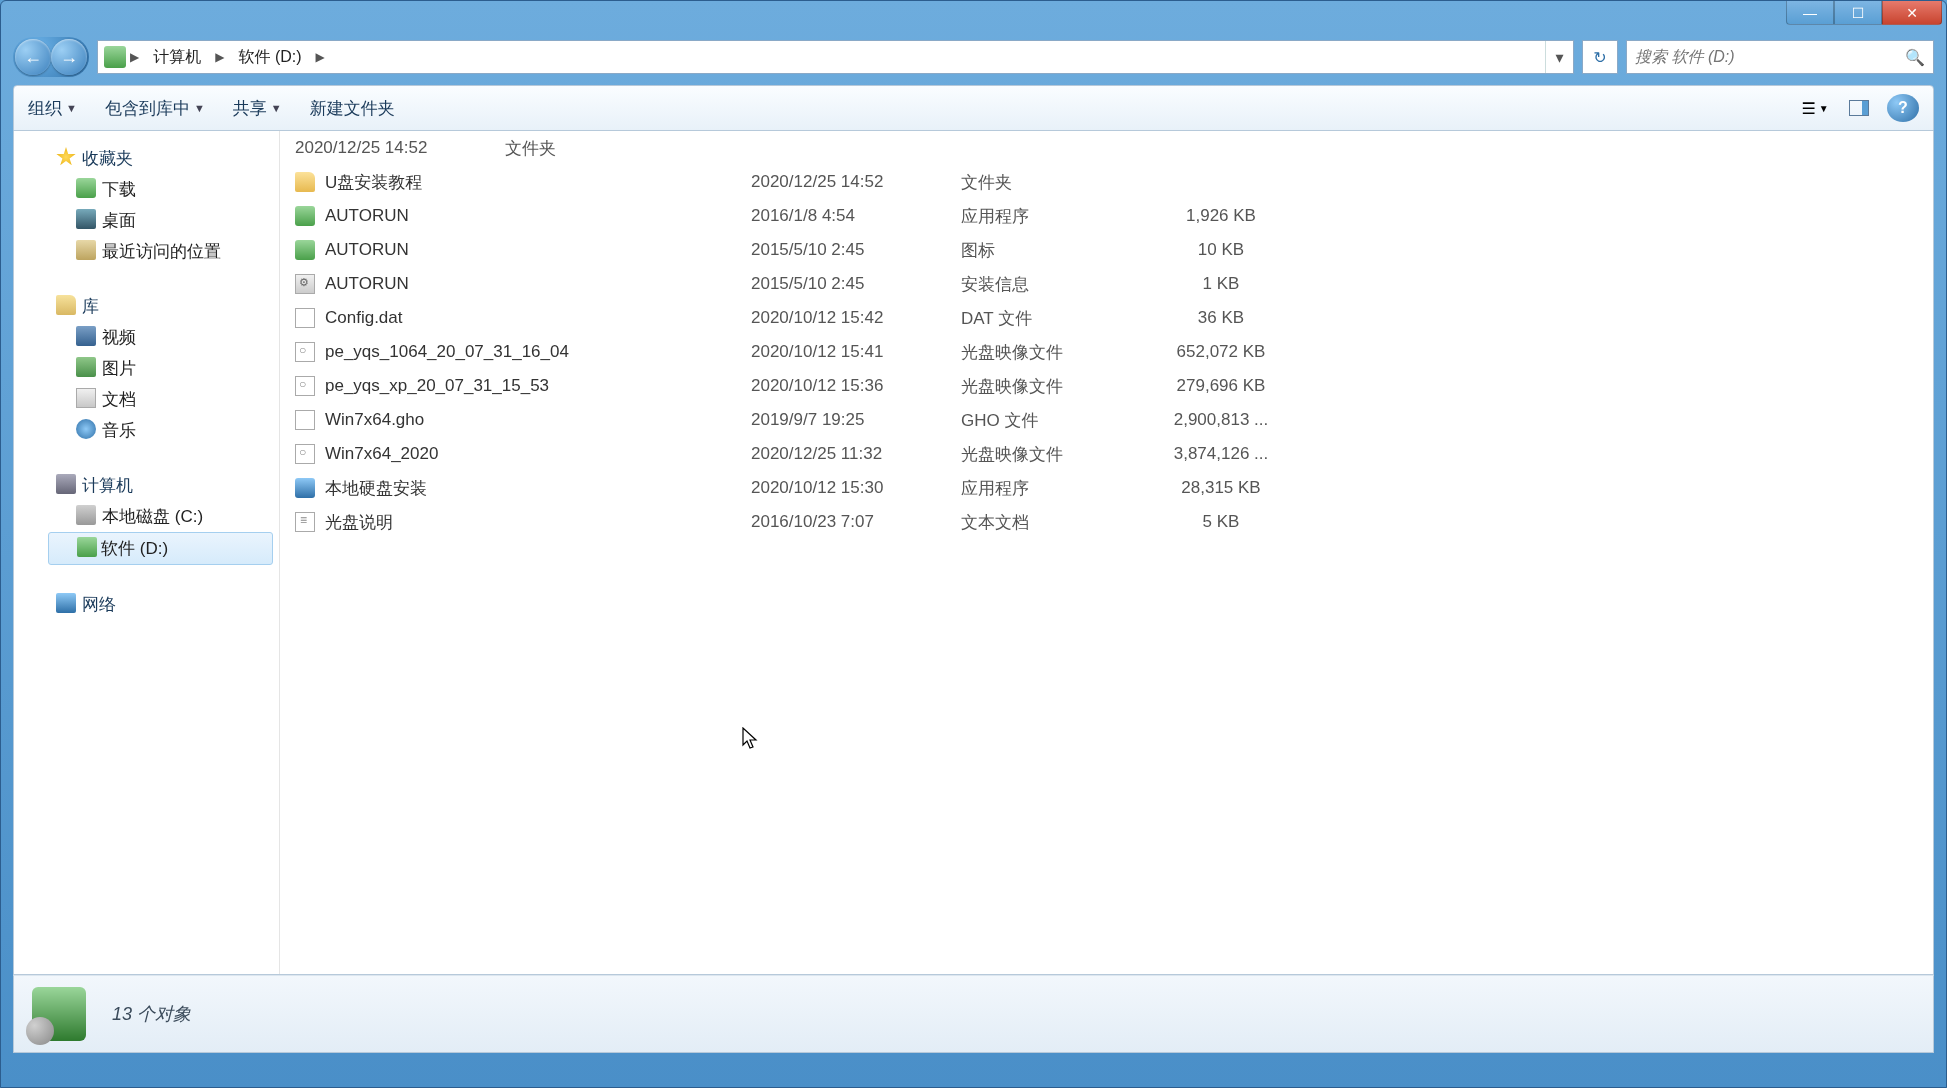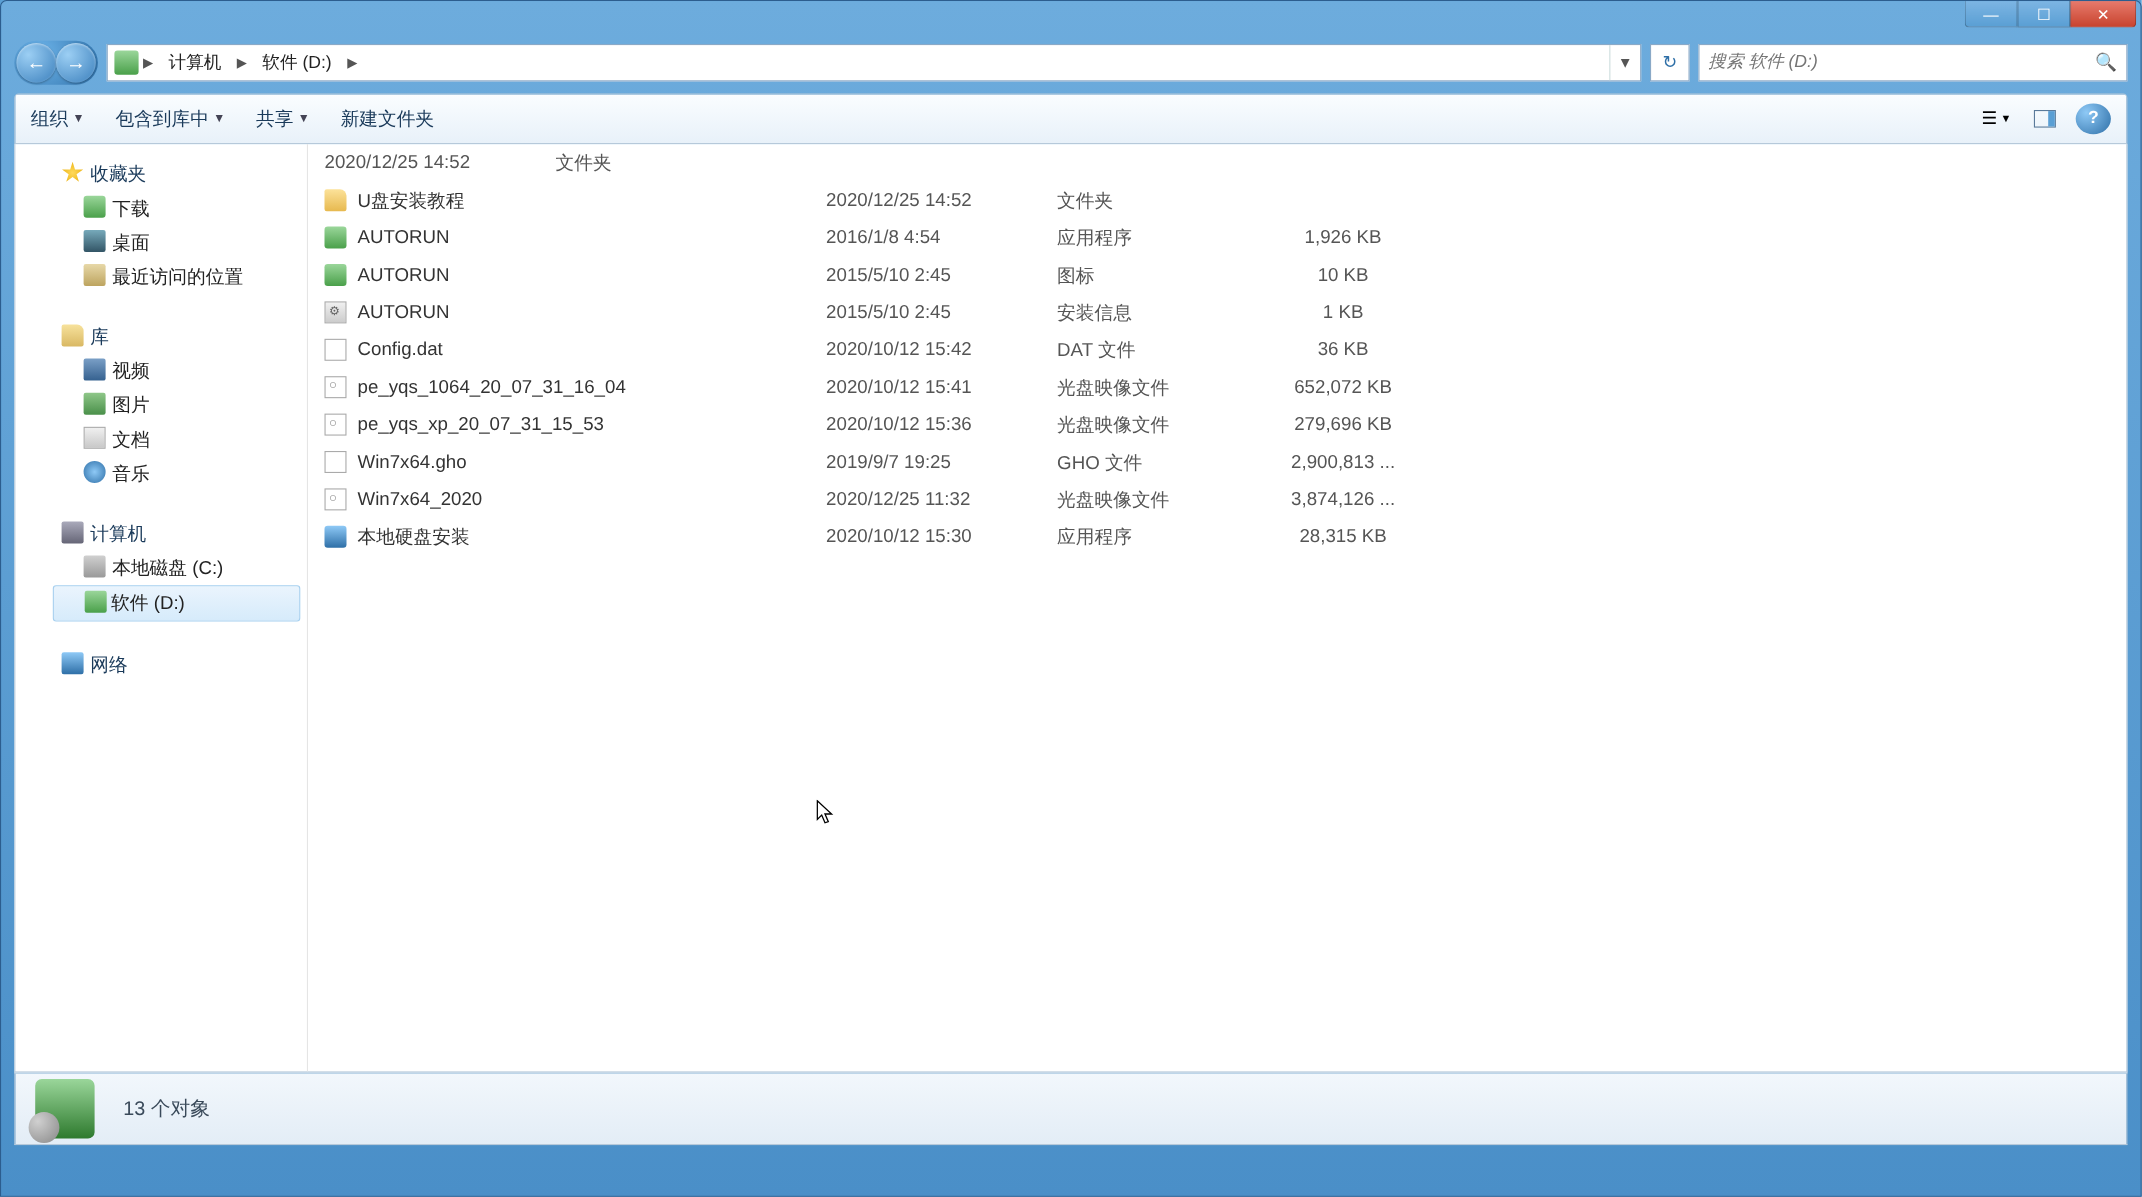--- a/index.html
+++ b/index.html
@@ -81,21 +81,21 @@
   display: flex; align-items: center; justify-content: center;
   color: #555;
 }
 .refresh-btn {
   width: 36px; height: 34px; background: #fff;
   border: 1px solid #8aa9c7;
   display: flex; align-items: center; justify-content: center;
   color: #2e6fa7; font-size: 16px;
 }
 .searchbox {
-  width: 390px; height: 34px; background: #fff;
+  width: 308px; height: 34px; background: #fff;
   border: 1px solid #8aa9c7;
   display: flex; align-items: center;
   padding: 0 8px;
 }
 .searchbox input {
   flex: 1; border: none; outline: none;
   font-size: 16px; font-style: italic; color: #888;
 }
 .searchbox .mag { color: #3a7fbc; font-size: 16px; }
 
@@ -230,27 +230,28 @@
 .fi-iso:after { content: '○'; position: absolute; font-size: 12px; left: 3px; top: 0; color: #888; }
 .fi-gho { background: #fff; border: 1px solid #aaa; }
 .fi-app { background: linear-gradient(#8ec9f6,#2e6fa7); border-radius: 3px; }
 .fi-txt { background: #fff; border: 1px solid #aaa; position: relative; }
 .fi-txt:after { content: '≡'; position: absolute; font-size: 12px; left: 4px; top: 0; color: #888; }
 .fi-html { background: #fff; border: 1px solid #aaa; position: relative; }
 .fi-html:after { content: 'e'; position: absolute; font-size: 12px; font-style: italic; left: 5px; top: 0; color: #2e6fa7; font-weight: bold; }
 
 .statusbar {
   margin: 0 12px;
-  height: 66px;
+  height: 78px;
   background: linear-gradient(#f2f7fc,#e3edf6);
   border: 1px solid #b6c9da;
   border-top: 1px solid #dce6ef;
   display: flex; align-items: center;
   padding: 0 18px;
   gap: 26px;
+  font-style: italic;
 }
 .statusbar .big-icon {
   width: 54px; height: 54px;
   background: linear-gradient(#9ad69a,#2e7a2e);
   border-radius: 6px;
   position: relative;
 }
 .statusbar .big-icon:after {
   content: '';
   position: absolute; left: -6px; bottom: -4px;
@@ -485,20 +486,29 @@
           </div>
           <div class="row">
             <div class="cell name">
               <span class="ficon fi-app"></span>
               <span>本地硬盘安装</span>
             </div>
             <div class="cell date">2020/10/12 15:30</div>
             <div class="cell type">应用程序</div>
             <div class="cell size">28,315 KB</div>
           </div>
+          <div class="row">
+            <div class="cell name">
+              <span class="ficon fi-txt"></span>
+              <span>光盘说明</span>
+            </div>
+            <div class="cell date">2016/10/23 7:07</div>
+            <div class="cell type">文本文档</div>
+            <div class="cell size">5 KB</div>
+          </div>
         </div>
     </div>
   </div>
 
   <div class="statusbar">
     <div class="big-icon"></div>
     <div class="stext">13 个对象</div>
   </div>
 
 </div>

